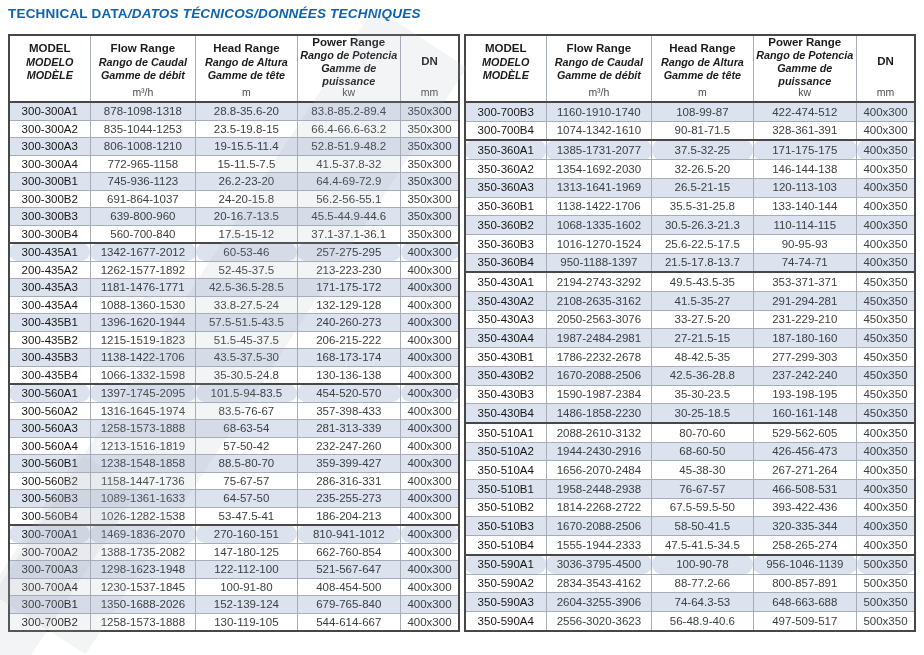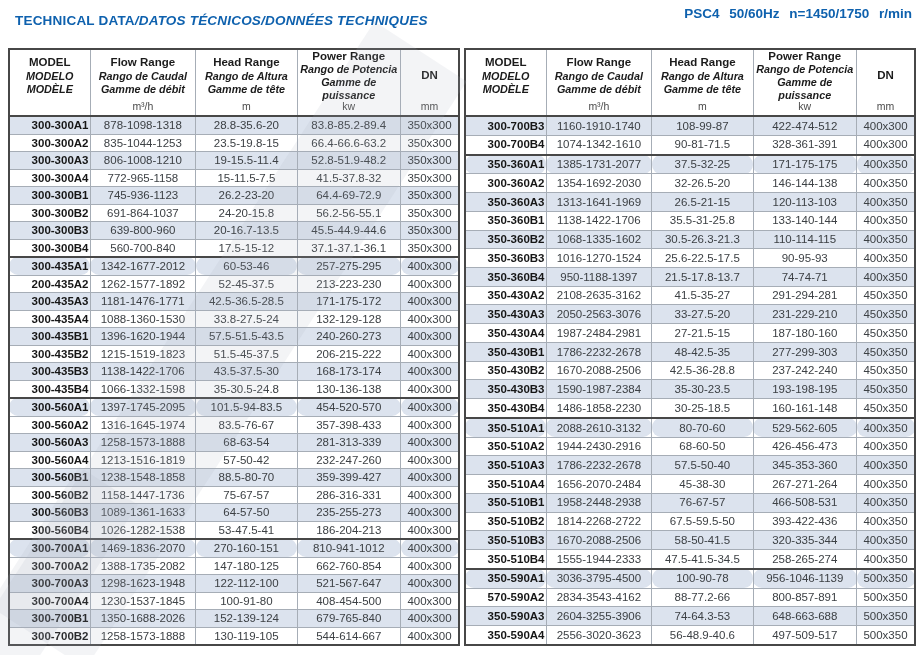--- a/index.html
+++ b/index.html
@@ -15,21 +15,21 @@
   body{
     width:924px;height:655px;overflow:hidden;background:#ffffff;
     font-family:"Liberation Sans","DejaVu Sans",sans-serif;
   }
   .page{width:924px;height:655px;position:relative;}
   .titlebar{
     display:flex;justify-content:space-between;align-items:flex-start;
     padding:6px 10px 0 8px;
   }
   .doc-title{
-    margin:7px;font-size:13.5px;font-weight:700;color:var(--accent);
+    margin:0;font-size:13.5px;font-weight:700;color:var(--accent);
     letter-spacing:.2px;white-space:nowrap;
   }
   .t-intl{font-style:italic;}
   .spec{
     font-size:13.5px;font-weight:700;color:var(--accent);
     word-spacing:6px;white-space:nowrap;padding-right:2px;
   }
   .tables{
     display:flex;gap:4px;padding:13px 8px 16px 8px;position:relative;
   }
@@ -52,37 +52,36 @@
   .name-en{font-size:11.5px;font-weight:700;color:#1b1b1b;line-height:1.25;}
   .name-intl{font-size:10.8px;font-weight:700;font-style:italic;color:#1b1b1b;line-height:1.22;}
   .col-unit{
     font-size:10.5px;font-weight:400;color:#4a4a4a;height:17px;line-height:17px;
   }
   td{
     border:1px solid var(--grid);
     font-size:11.5px;color:var(--cell-text);text-align:center;
     height:16.5px;line-height:16.5px;padding:0 1px;white-space:nowrap;overflow:hidden;
   }
-  td.model-cell{font-weight:700;color:var(--model-text);text-align:right;}
+  td.model-cell{font-weight:400;color:var(--model-text);}
   tbody tr:nth-child(odd){background:var(--shade);}
   tr.group-start td{border-top:2px solid var(--dark);border-radius:9px;}
   .watermark{
     position:absolute;pointer-events:none;background:rgba(170,176,188,0.14);
   }
   .wm-1{left:175px;top:-40px;width:110px;height:700px;transform:rotate(33deg);}
   .wm-2{left:-30px;top:420px;width:70px;height:380px;transform:rotate(33deg);}
 </style>
 </head>
 <body>
 
 <div class="page">
 
   <header class="titlebar">
     <h1 class="doc-title"><span class="t-en">TECHNICAL DATA</span><span class="t-intl">/DATOS TÉCNICOS/DONNÉES TECHNIQUES</span></h1>
-    <div class="spec">PSC4 50/60Hz n=1450/1750 r/min</div>
   </header>
 
   <main class="tables">
 
     <table class="spec-table">
       <colgroup>
         <col class="c-model">
           <col class="c-flow">
           <col class="c-head">
           <col class="c-power">
@@ -410,21 +409,21 @@
             <td class="dn-cell">400x300</td>
           </tr>
           <tr class="group-start">
             <td class="model-cell">350-360A1</td>
             <td class="flow-cell">1385-1731-2077</td>
             <td class="head-cell">37.5-32-25</td>
             <td class="power-cell">171-175-175</td>
             <td class="dn-cell">400x350</td>
           </tr>
           <tr>
-            <td class="model-cell">300-360A2</td>
+            <td class="model-cell">350-360A2</td>
             <td class="flow-cell">1354-1692-2030</td>
             <td class="head-cell">32-26.5-20</td>
             <td class="power-cell">146-144-138</td>
             <td class="dn-cell">400x350</td>
           </tr>
           <tr>
             <td class="model-cell">350-360A3</td>
             <td class="flow-cell">1313-1641-1969</td>
             <td class="head-cell">26.5-21-15</td>
             <td class="power-cell">120-113-103</td>
@@ -450,20 +449,27 @@
             <td class="head-cell">25.6-22.5-17.5</td>
             <td class="power-cell">90-95-93</td>
             <td class="dn-cell">400x350</td>
           </tr>
           <tr>
             <td class="model-cell">350-360B4</td>
             <td class="flow-cell">950-1188-1397</td>
             <td class="head-cell">21.5-17.8-13.7</td>
             <td class="power-cell">74-74-71</td>
             <td class="dn-cell">400x350</td>
+          </tr>
+          <tr class="group-start">
+            <td class="model-cell">350-430A1</td>
+            <td class="flow-cell">2194-2743-3292</td>
+            <td class="head-cell">49.5-43.5-35</td>
+            <td class="power-cell">353-371-371</td>
+            <td class="dn-cell">450x350</td>
           </tr>
           <tr>
             <td class="model-cell">350-430A2</td>
             <td class="flow-cell">2108-2635-3162</td>
             <td class="head-cell">41.5-35-27</td>
             <td class="power-cell">291-294-281</td>
             <td class="dn-cell">450x350</td>
           </tr>
           <tr>
             <td class="model-cell">350-430A3</td>
@@ -512,27 +518,20 @@
             <td class="flow-cell">2088-2610-3132</td>
             <td class="head-cell">80-70-60</td>
             <td class="power-cell">529-562-605</td>
             <td class="dn-cell">400x350</td>
           </tr>
           <tr>
             <td class="model-cell">350-510A2</td>
             <td class="flow-cell">1944-2430-2916</td>
             <td class="head-cell">68-60-50</td>
             <td class="power-cell">426-456-473</td>
-            <td class="dn-cell">400x350</td>
-          </tr>
-          <tr>
-            <td class="model-cell">350-510A3</td>
-            <td class="flow-cell">1786-2232-2678</td>
-            <td class="head-cell">57.5-50-40</td>
-            <td class="power-cell">345-353-360</td>
             <td class="dn-cell">400x350</td>
           </tr>
           <tr>
             <td class="model-cell">350-510A4</td>
             <td class="flow-cell">1656-2070-2484</td>
             <td class="head-cell">45-38-30</td>
             <td class="power-cell">267-271-264</td>
             <td class="dn-cell">400x350</td>
           </tr>
           <tr>
@@ -564,21 +563,21 @@
             <td class="dn-cell">400x350</td>
           </tr>
           <tr class="group-start">
             <td class="model-cell">350-590A1</td>
             <td class="flow-cell">3036-3795-4500</td>
             <td class="head-cell">100-90-78</td>
             <td class="power-cell">956-1046-1139</td>
             <td class="dn-cell">500x350</td>
           </tr>
           <tr>
-            <td class="model-cell">570-590A2</td>
+            <td class="model-cell">350-590A2</td>
             <td class="flow-cell">2834-3543-4162</td>
             <td class="head-cell">88-77.2-66</td>
             <td class="power-cell">800-857-891</td>
             <td class="dn-cell">500x350</td>
           </tr>
           <tr>
             <td class="model-cell">350-590A3</td>
             <td class="flow-cell">2604-3255-3906</td>
             <td class="head-cell">74-64.3-53</td>
             <td class="power-cell">648-663-688</td>

